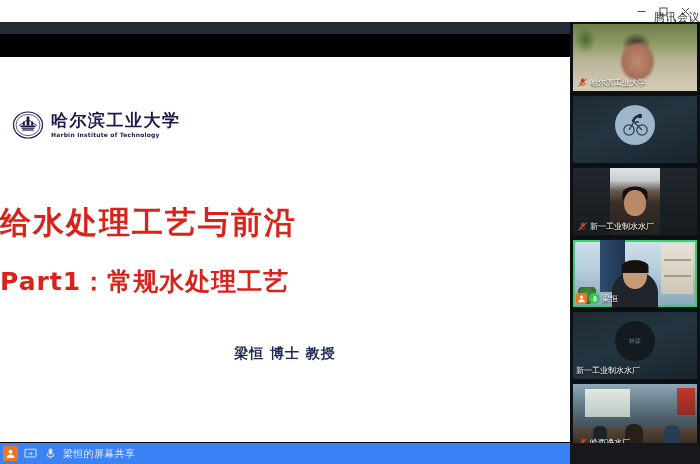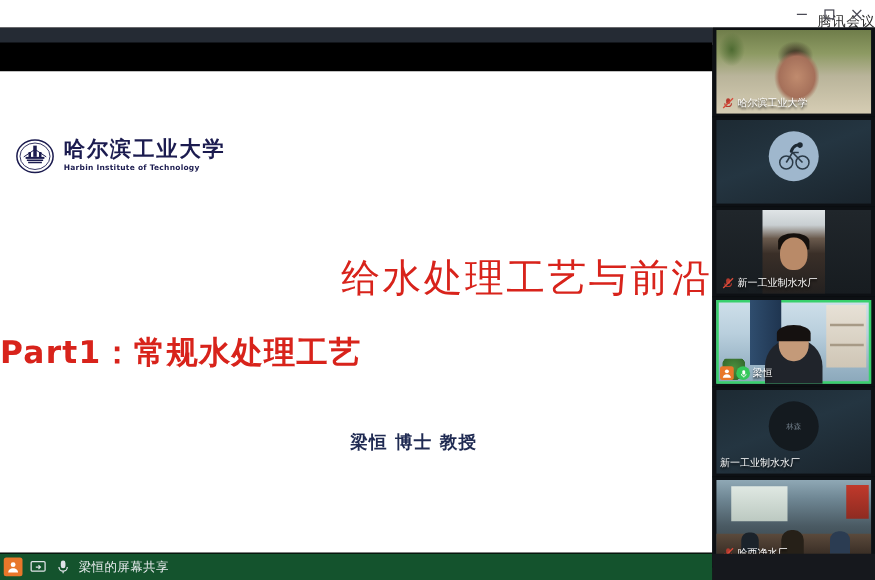--- a/index.html
+++ b/index.html
@@ -55,31 +55,31 @@
   .logo-cn{
     font-family:"DejaVu Serif","Liberation Serif",serif;
     font-size:17px;font-weight:700;color:#1b1b4f;letter-spacing:1.5px;
   }
   .logo-en{
     font-size:6px;font-weight:700;color:#1b1b4f;letter-spacing:.2px;margin-top:3px;
   }
 
   
   .slide-title{
-    position:absolute;left:0;top:145px;width:570px;text-align:right;
+    position:absolute;left:0;top:145px;width:570px;text-align:left;
     font-family:"DejaVu Sans","Liberation Sans",sans-serif;
-    font-size:31px;font-weight:400;color:#d8231b;letter-spacing:2px;
+    font-size:31px;font-weight:700;color:#d8231b;letter-spacing:2px;
   }
   .slide-sub{
     position:absolute;left:0;top:208px;width:570px;text-align:left;
     font-size:25px;font-weight:700;color:#d8231b;letter-spacing:1px;
   }
   .slide-author{
     position:absolute;left:0;top:288px;width:570px;text-align:center;
-    font-size:14px;font-weight:700;color:#1f2a52;letter-spacing:1px;padding-left:46px;
+    font-size:14px;font-weight:700;color:#1f2a52;letter-spacing:1px;
   }
 
   
   .rail{
     position:absolute;left:570px;top:22px;width:130px;height:442px;
     background:#16181d;
   }
   .tile{
     position:relative;width:130px;height:72px;background:#0d1014;overflow:hidden;
     box-sizing:border-box;border-bottom:1px solid #0a0c0f;
@@ -159,21 +159,21 @@
     background:linear-gradient(180deg,#c0392b,#8e2b21);}
   .vid-e .desk{position:absolute;left:0;bottom:0;width:100%;height:36%;
     background:linear-gradient(180deg,#5b4a3c,#2a211b);}
   .vid-e .p1{position:absolute;left:16%;bottom:14%;width:14px;height:16px;border-radius:6px 6px 0 0;background:#1b232b;}
   .vid-e .p2{position:absolute;left:42%;bottom:10%;width:18px;height:20px;border-radius:8px 8px 0 0;background:#262018;}
   .vid-e .p3{position:absolute;right:14%;bottom:12%;width:16px;height:18px;border-radius:7px 7px 0 0;background:#2b3c52;}
 
   
   .bottombar{
     position:absolute;left:0;top:443px;width:570px;height:21px;
-    background:#14532d;display:flex;align-items:center;gap:5px;
+    background:#3b82f6;display:flex;align-items:center;gap:5px;
     padding-left:3px;box-sizing:border-box;
   }
   .bb-host{
     width:15px;height:15px;border-radius:2px;background:#e8772a;
     display:flex;align-items:center;justify-content:center;flex:0 0 auto;
   }
   .bb-icon{
     width:15px;height:15px;display:flex;align-items:center;justify-content:center;flex:0 0 auto;
     color:#dfe3e8;
   }

